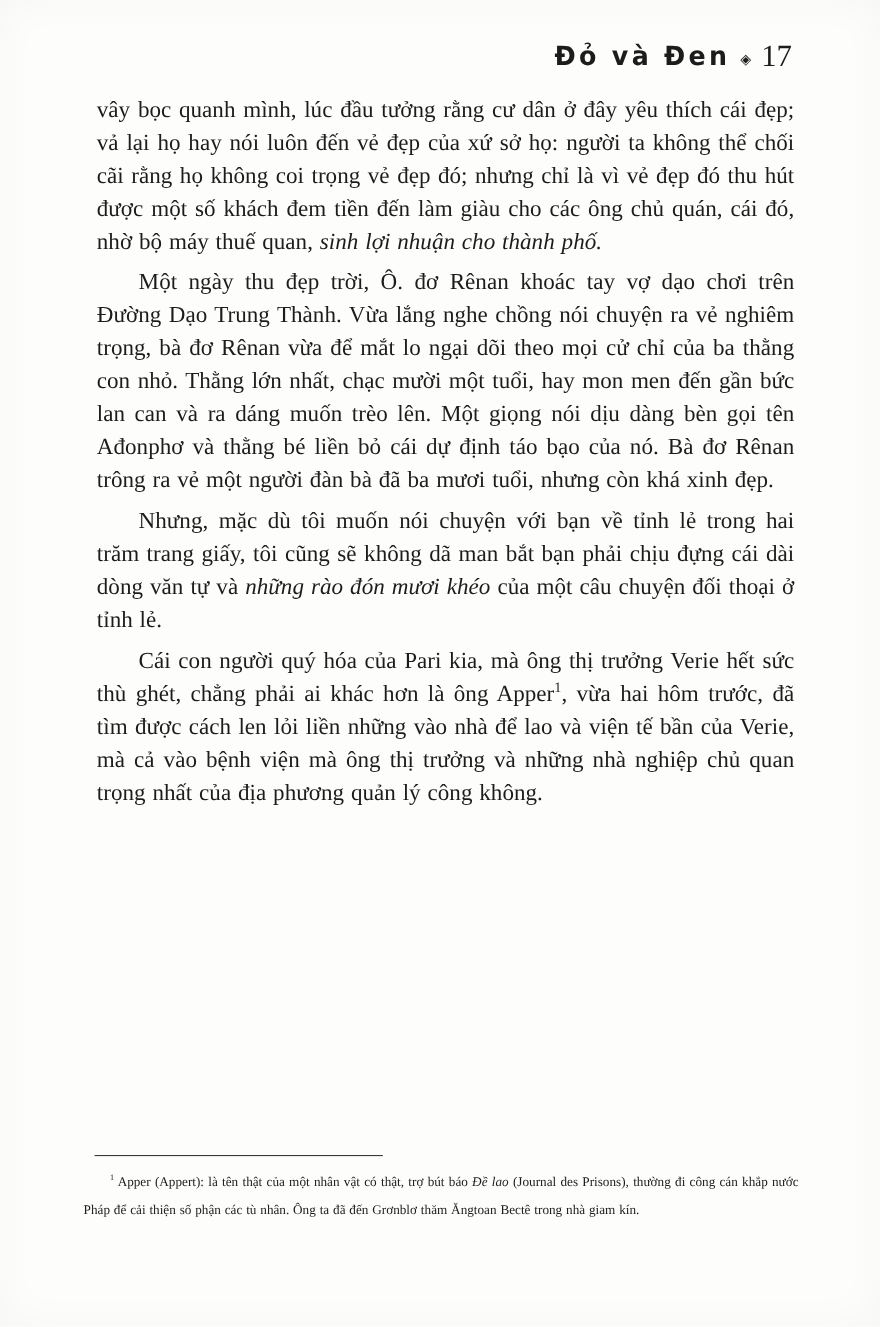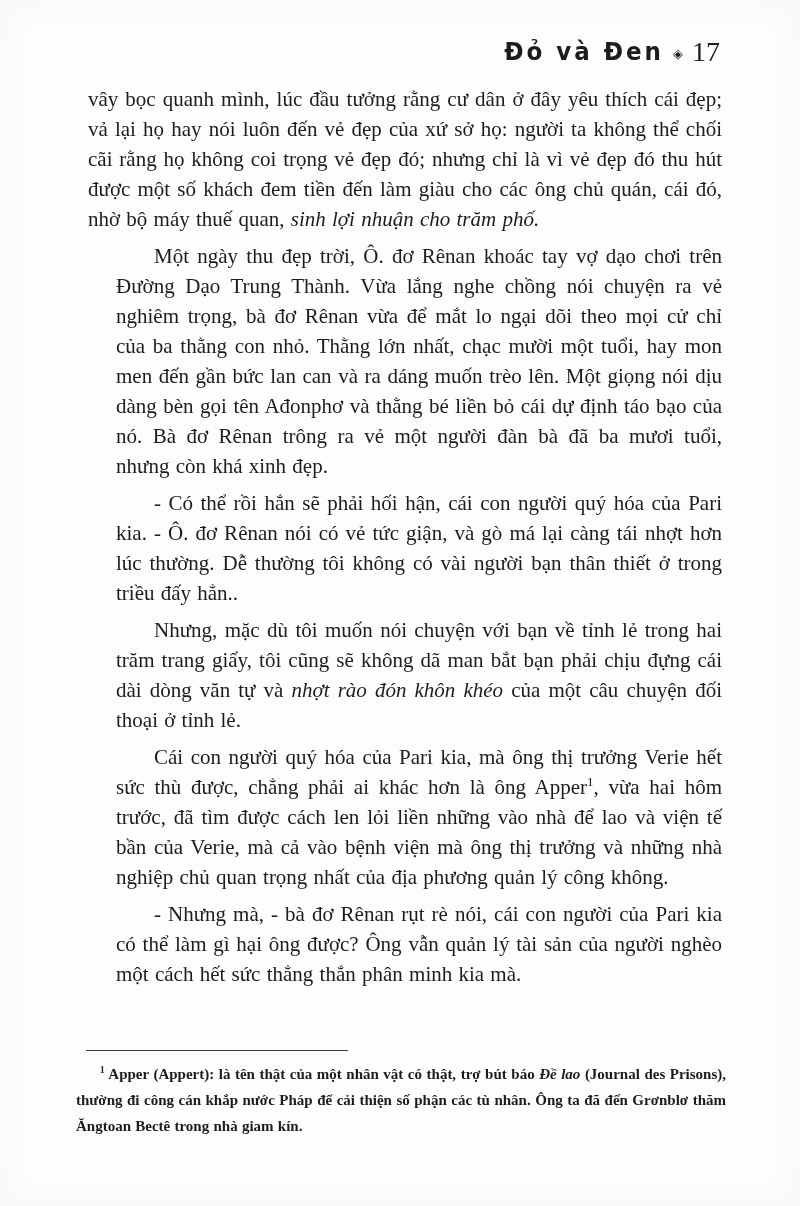--- a/index.html
+++ b/index.html
@@ -53,67 +53,64 @@
     left: 88px;
     width: 634px;
   }
   .body-text p {
     font-size: 21px;
     line-height: 30px;
     text-align: justify;
     margin-bottom: 7px;
     word-spacing: 1px;
   }
-  .body-text p.indent { text-indent: 38px; margin-left: 28px; }
+  .body-text p.indent { text-indent: 38px; }
   .body-text sup, .footnote sup {
     font-size: 0.62em;
     vertical-align: super;
     line-height: 0;
   }
   
   .footnote {
     position: absolute;
     left: 76px;
     top: 1050px;
     width: 650px;
   }
   .footnote-rule {
     width: 262px;
     height: 0;
     border-top: 1.5px solid #3a3a3a;
     margin-left: 10px;
     margin-bottom: 10px;
   }
   .footnote-text {
-    font-size: 15px;
+    font-size: 12px;
     line-height: 26px;
     text-align: justify;
     text-indent: 24px;
     word-spacing: 0.5px;
-    font-weight: bold;
   }
 </style>
 </head>
 <body>
 
 <div class="page">
 
   <div class="running-header">
     <span class="book-title">Đỏ và Đen</span>
     <span class="diamond">◈</span>
     <span class="page-number">17</span>
   </div>
 
   <div class="body-text">
-    <p><span>vây bọc quanh mình, lúc đầu tưởng rằng cư dân ở đây yêu thích cái đẹp; vả lại họ hay nói luôn đến vẻ đẹp của xứ sở họ: người ta không thể chối cãi rằng họ không coi trọng vẻ đẹp đó; nhưng chỉ là vì vẻ đẹp đó thu hút được một số khách đem tiền đến làm giàu cho các ông chủ quán, cái đó, nhờ bộ máy thuế quan, </span><i>sinh lợi nhuận cho trăm phố.</i></p>
+    <p><span>vây bọc quanh mình, lúc đầu tưởng rằng cư dân ở đây yêu thích cái đẹp; vả lại họ hay nói luôn đến vẻ đẹp của xứ sở họ: người ta không thể chối cãi rằng họ không coi trọng vẻ đẹp đó; nhưng chỉ là vì vẻ đẹp đó thu hút được một số khách đem tiền đến làm giàu cho các ông chủ quán, cái đó, nhờ bộ máy thuế quan, </span><i>sinh lợi nhuận cho thành phố.</i></p>
     <p class="indent"><span>Một ngày thu đẹp trời, Ô. đơ Rênan khoác tay vợ dạo chơi trên Đường Dạo Trung Thành. Vừa lắng nghe chồng nói chuyện ra vẻ nghiêm trọng, bà đơ Rênan vừa để mắt lo ngại dõi theo mọi cử chỉ của ba thằng con nhỏ. Thằng lớn nhất, chạc mười một tuổi, hay mon men đến gần bức lan can và ra dáng muốn trèo lên. Một giọng nói dịu dàng bèn gọi tên Ađonphơ và thằng bé liền bỏ cái dự định táo bạo của nó. Bà đơ Rênan trông ra vẻ một người đàn bà đã ba mươi tuổi, nhưng còn khá xinh đẹp.</span></p>
-    <p class="indent"><span>- Có thể rồi hắn sẽ phải hối hận, cái con người quý hóa của Pari kia. - Ô. đơ Rênan nói có vẻ tức giận, và gò má lại càng tái nhợt hơn lúc thường. Dễ thường tôi không có vài người bạn thân thiết ở trong triều đấy hẳn..</span></p>
-    <p class="indent"><span>Nhưng, mặc dù tôi muốn nói chuyện với bạn về tỉnh lẻ trong hai trăm trang giấy, tôi cũng sẽ không dã man bắt bạn phải chịu đựng cái dài dòng văn tự và </span><i>nhợt rào đón khôn khéo</i><span> của một câu chuyện đối thoại ở tỉnh lẻ.</span></p>
-    <p class="indent"><span>Cái con người quý hóa của Pari kia, mà ông thị trưởng Verie hết sức thù được, chẳng phải ai khác hơn là ông Apper</span><sup>1</sup><span>, vừa hai hôm trước, đã tìm được cách len lỏi liền những vào nhà để lao và viện tế bần của Verie, mà cả vào bệnh viện mà ông thị trưởng và những nhà nghiệp chủ quan trọng nhất của địa phương quản lý công không.</span></p>
-    <p class="indent"><span>- Nhưng mà, - bà đơ Rênan rụt rè nói, cái con người của Pari kia có thể làm gì hại ông được? Ông vẫn quản lý tài sản của người nghèo một cách hết sức thẳng thắn phân minh kia mà.</span></p>
+    <p class="indent"><span>Nhưng, mặc dù tôi muốn nói chuyện với bạn về tỉnh lẻ trong hai trăm trang giấy, tôi cũng sẽ không dã man bắt bạn phải chịu đựng cái dài dòng văn tự và </span><i>những rào đón mươi khéo</i><span> của một câu chuyện đối thoại ở tỉnh lẻ.</span></p>
+    <p class="indent"><span>Cái con người quý hóa của Pari kia, mà ông thị trưởng Verie hết sức thù ghét, chẳng phải ai khác hơn là ông Apper</span><sup>1</sup><span>, vừa hai hôm trước, đã tìm được cách len lỏi liền những vào nhà để lao và viện tế bần của Verie, mà cả vào bệnh viện mà ông thị trưởng và những nhà nghiệp chủ quan trọng nhất của địa phương quản lý công không.</span></p>
   </div>
 
   <div class="footnote">
     <div class="footnote-rule"></div>
     <p class="footnote-text"><sup>1</sup><span> Apper (Appert): là tên thật của một nhân vật có thật, trợ bút báo </span><i>Đề lao</i><span> (Journal des Prisons), thường đi công cán khắp nước Pháp để cải thiện số phận các tù nhân. Ông ta đã đến Grơnblơ thăm Ăngtoan Bectê trong nhà giam kín.</span></p>
   </div>
 
 </div>
 
 </body></html>

